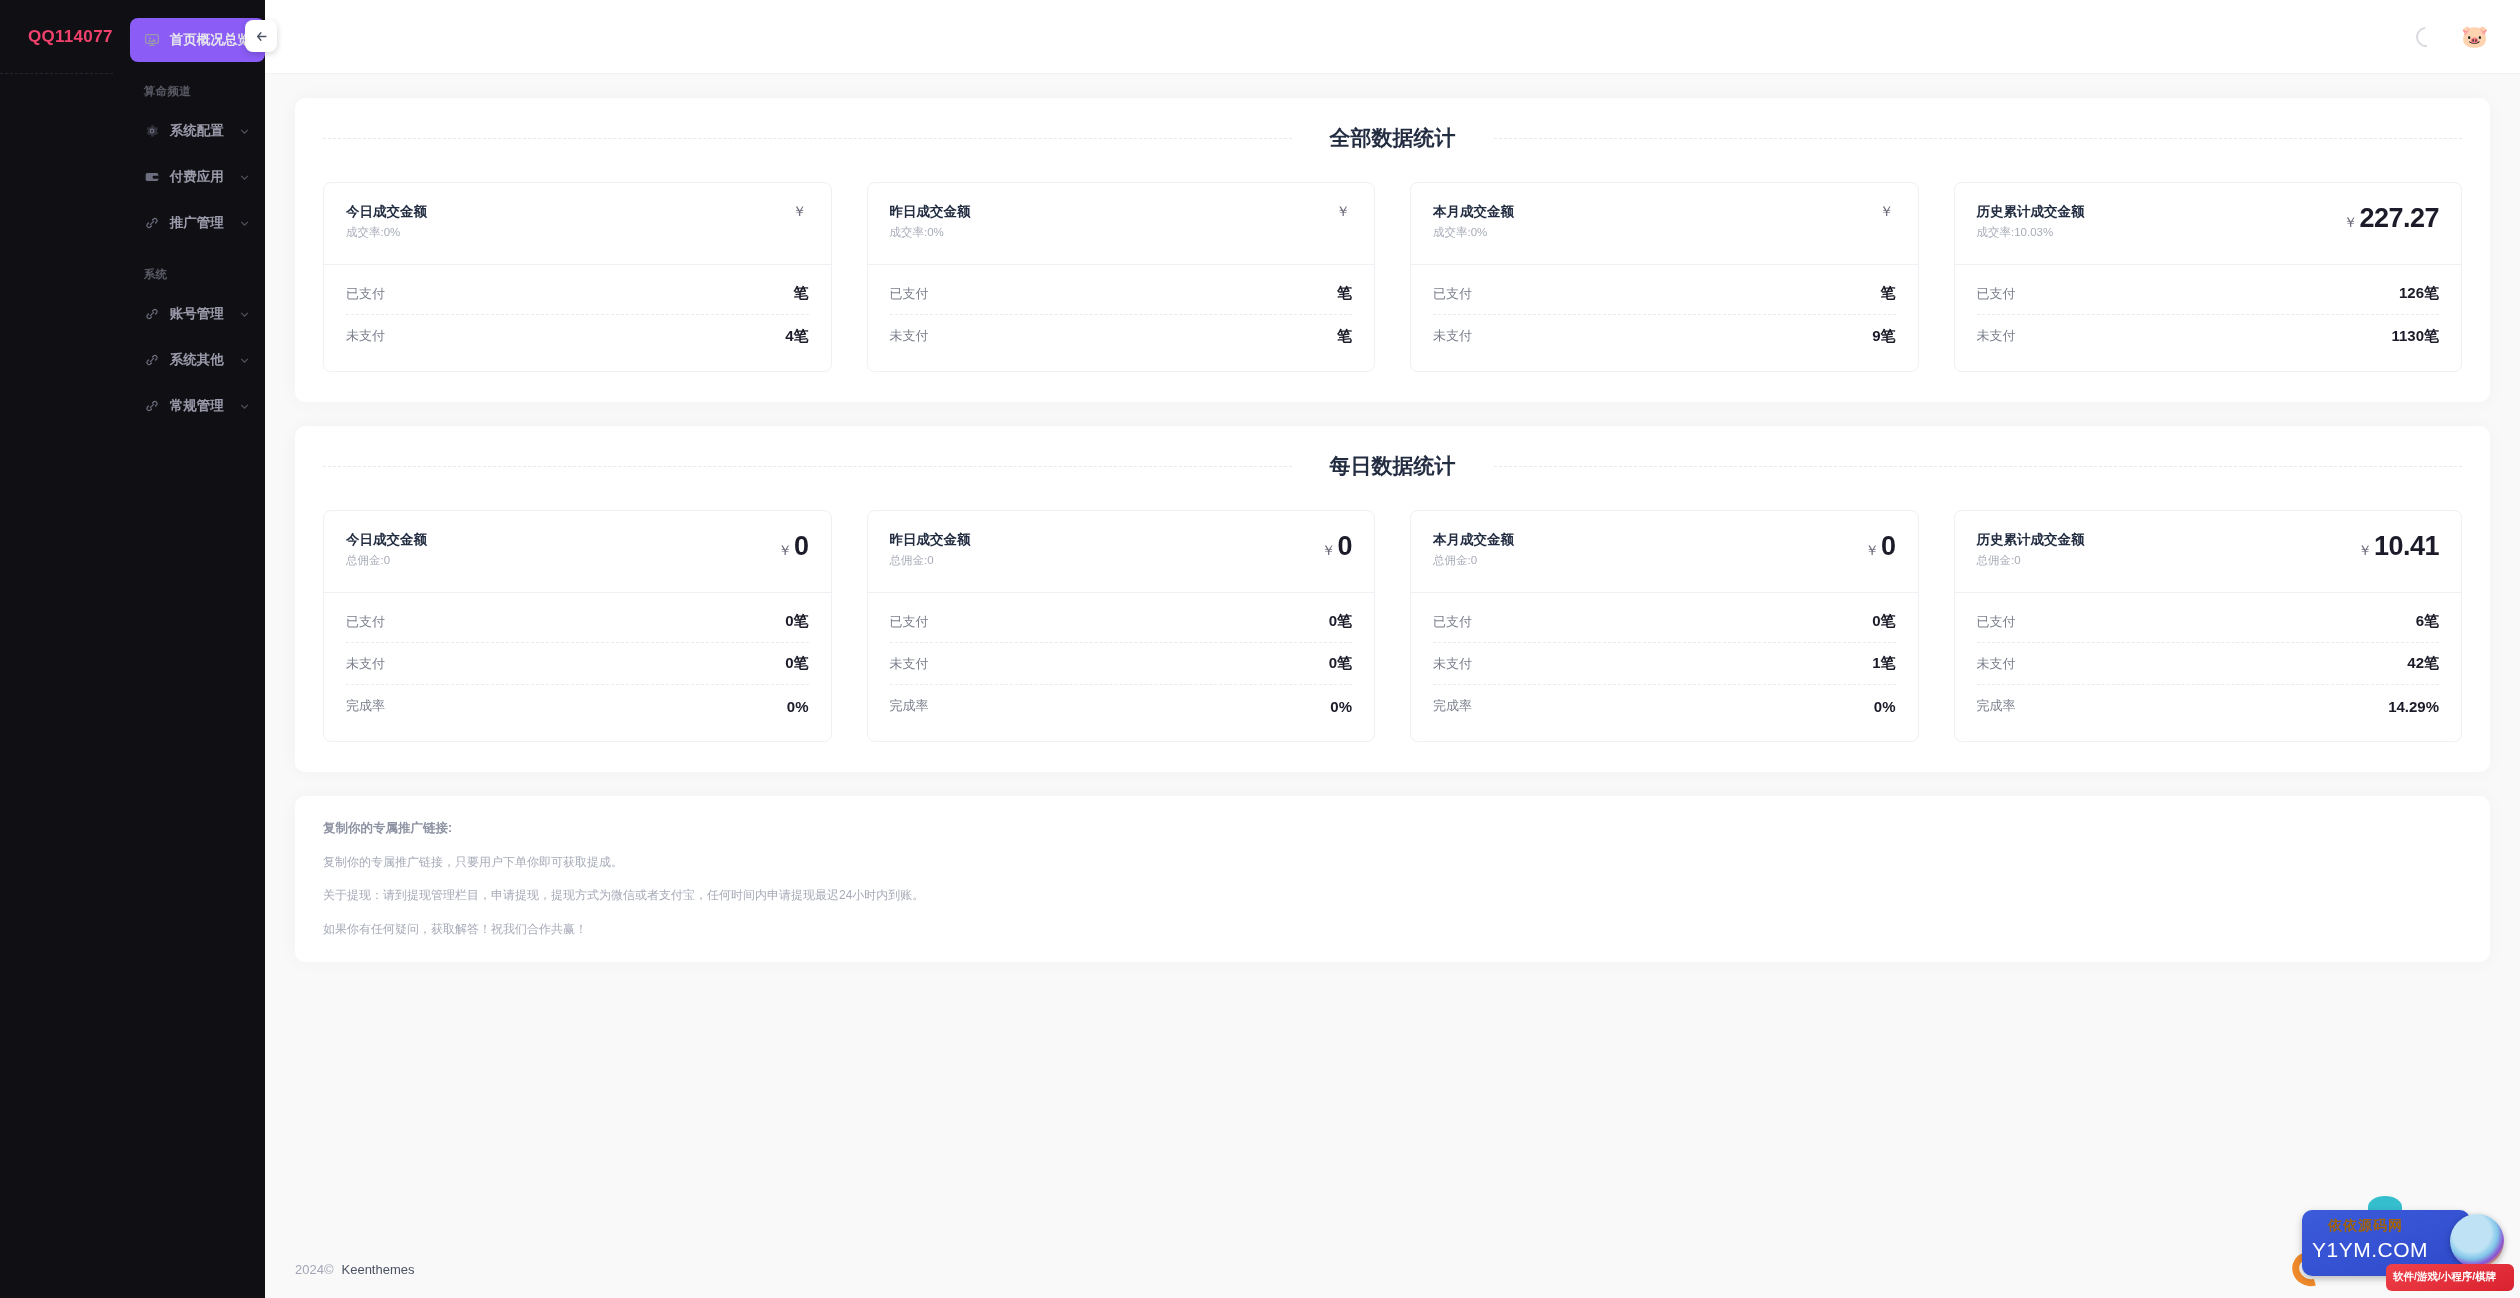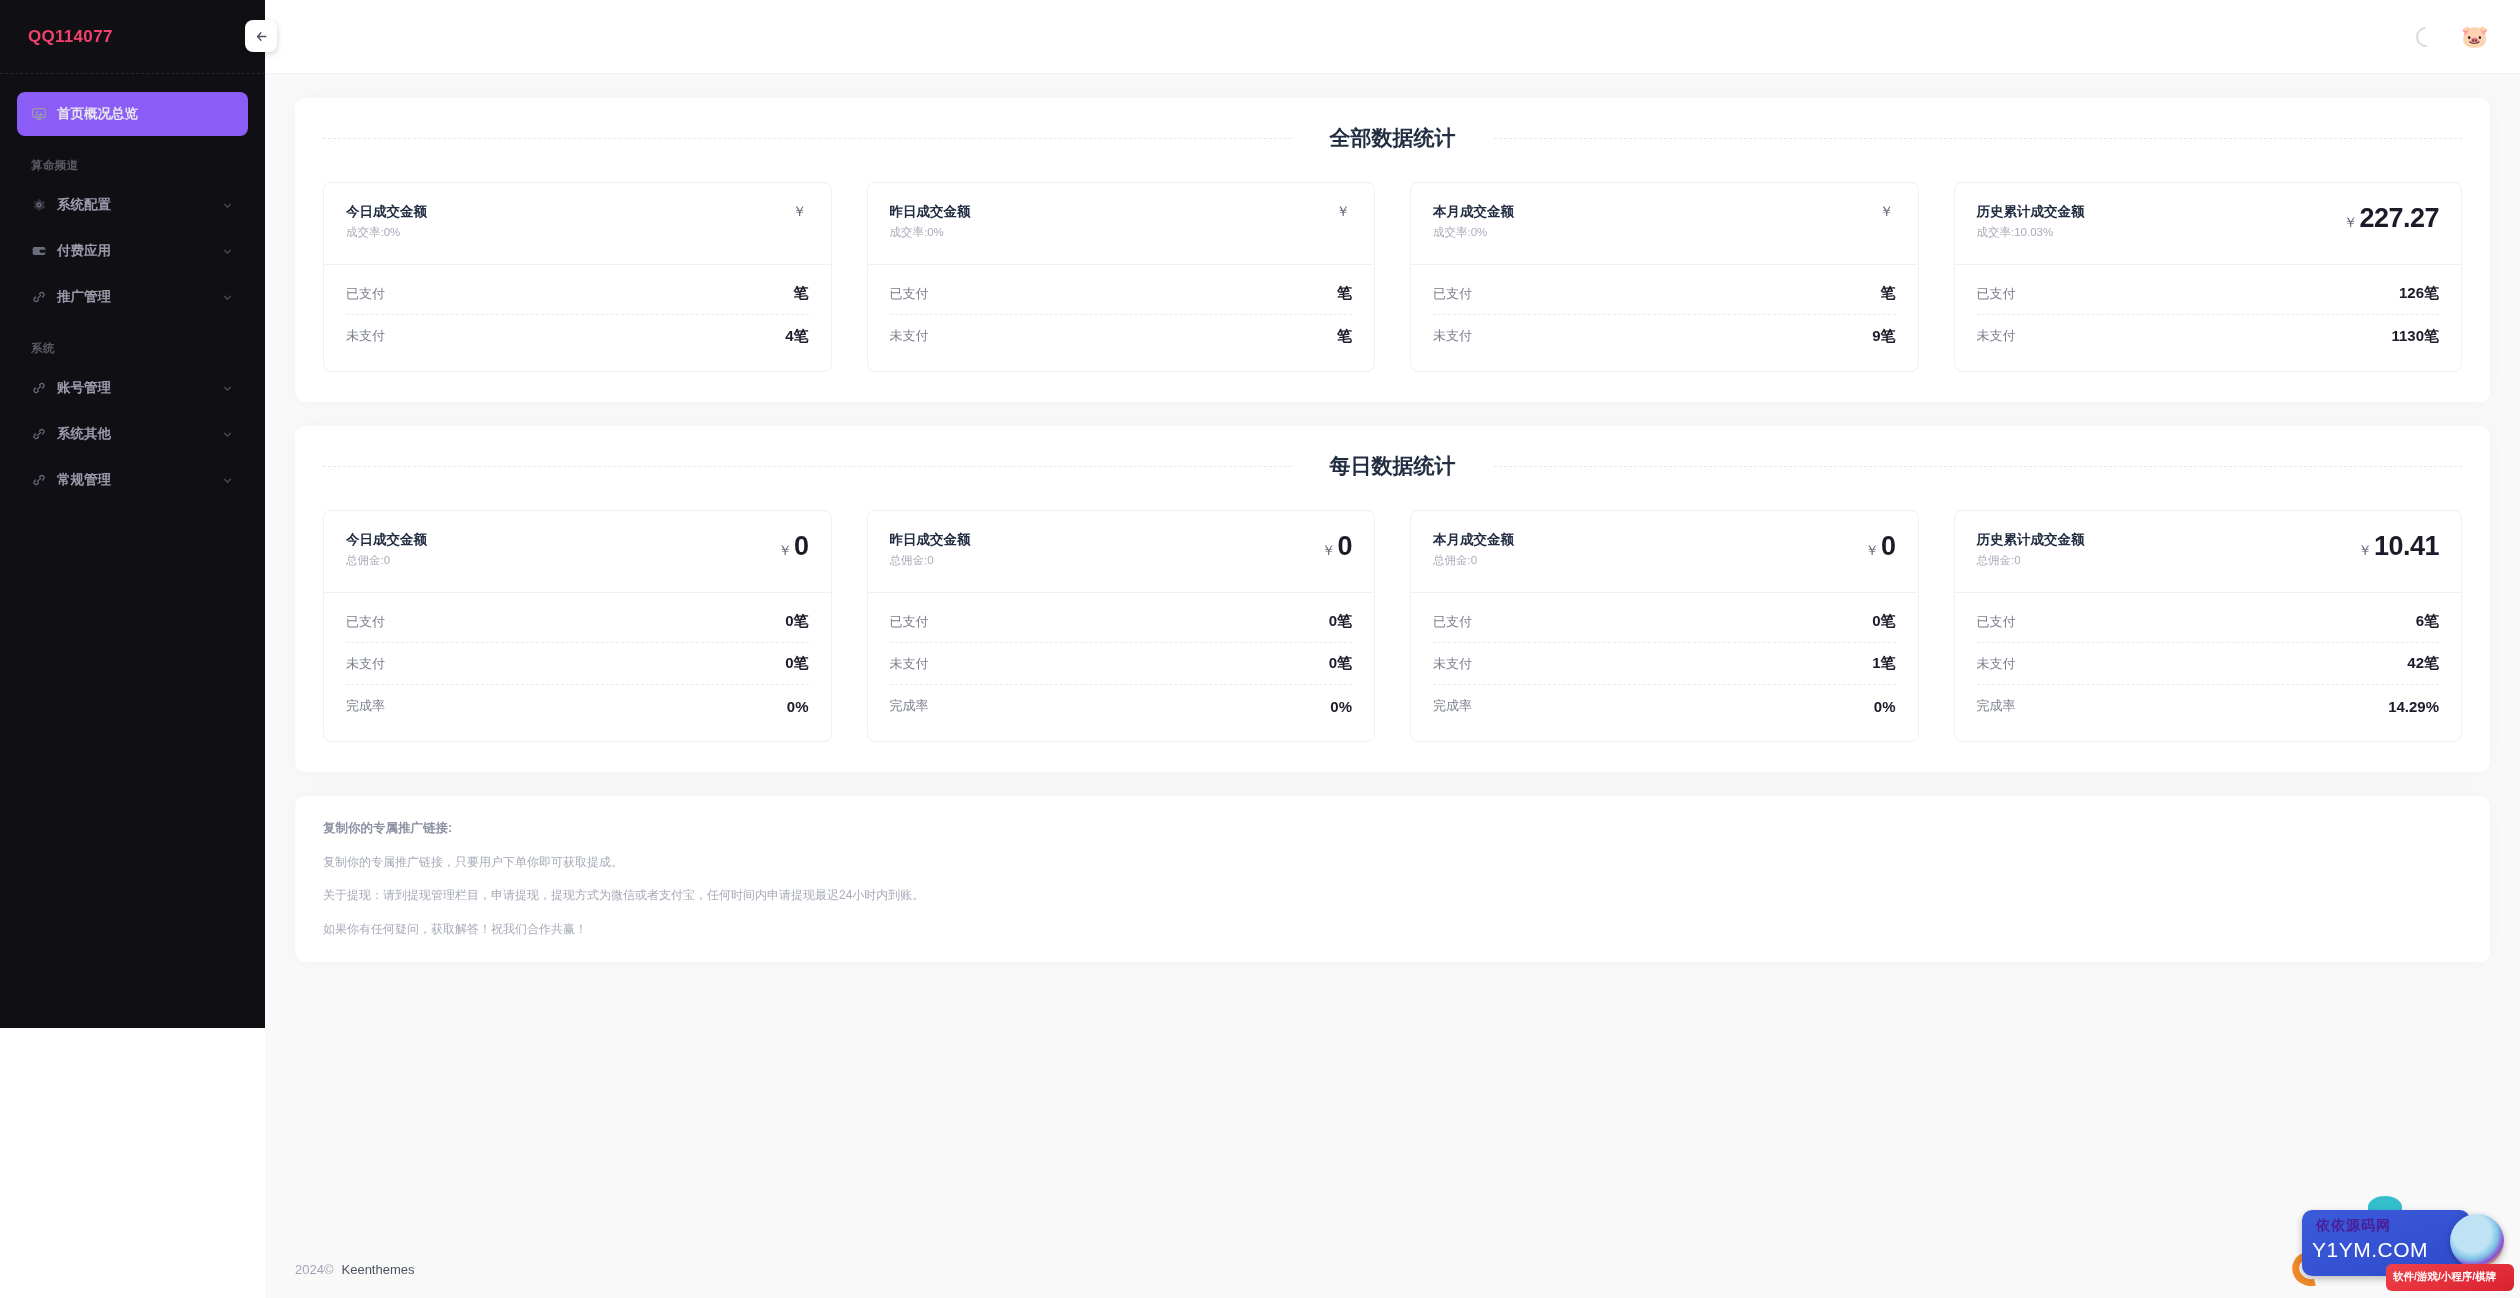--- a/index.html
+++ b/index.html
@@ -6,24 +6,24 @@
   html, body {
     width: 2520px; height: 1298px;
     font-family: "Liberation Sans", "DejaVu Sans", sans-serif;
     background: #ffffff;
     overflow: hidden;
   }
   .app { display: flex; width: 2520px; height: 1298px; position: relative; }
 
   
   .sidebar {
-    width: 265px; min-width: 265px; height: 1028px;
+    width: 265px; min-width: 265px; height: 1298px;
     background: #101014;
     position: relative;
-    display: flex; flex-direction: column;
+    display: flex; flex-direction: row;
   }
   .sidebar-logo-row {
     height: 74px; display: flex; align-items: center;
     padding-left: 28px;
     border-bottom: 1px dashed #26262e;
   }
   .logo-text {
     color: #f1416c; font-weight: bold; font-size: 17px; letter-spacing: .3px;
   }
   .collapse-btn {
@@ -154,22 +154,22 @@
     width: 230px; height: 108px; pointer-events: none;
     overflow: hidden;
   }
   .wm-blueblock {
     position: absolute; left: 12px; top: 20px;
     width: 168px; height: 66px; border-radius: 10px;
     background: linear-gradient(160deg,#3b5bdb,#2f4acb);
     box-shadow: 0 3px 7px rgba(0,0,0,.25);
   }
   .wm-cn {
-    position: absolute; left: 26px; top: 27px;
-    color: #4c1d95; font-size: 14px; font-weight: bold; letter-spacing: 1px;
+    position: absolute; left: 38px; top: 27px;
+    color: #a16207; font-size: 14px; font-weight: bold; letter-spacing: 1px;
   }
   .wm-dom {
     position: absolute; left: 22px; top: 48px;
     color: #ffffff; font-size: 21px; font-weight: normal; letter-spacing: .5px;
   }
   .wm-redblock {
     position: absolute; left: 96px; top: 74px;
     width: 128px; height: 27px; border-radius: 6px;
     background: linear-gradient(160deg,#f0414a,#d9222f);
   }

